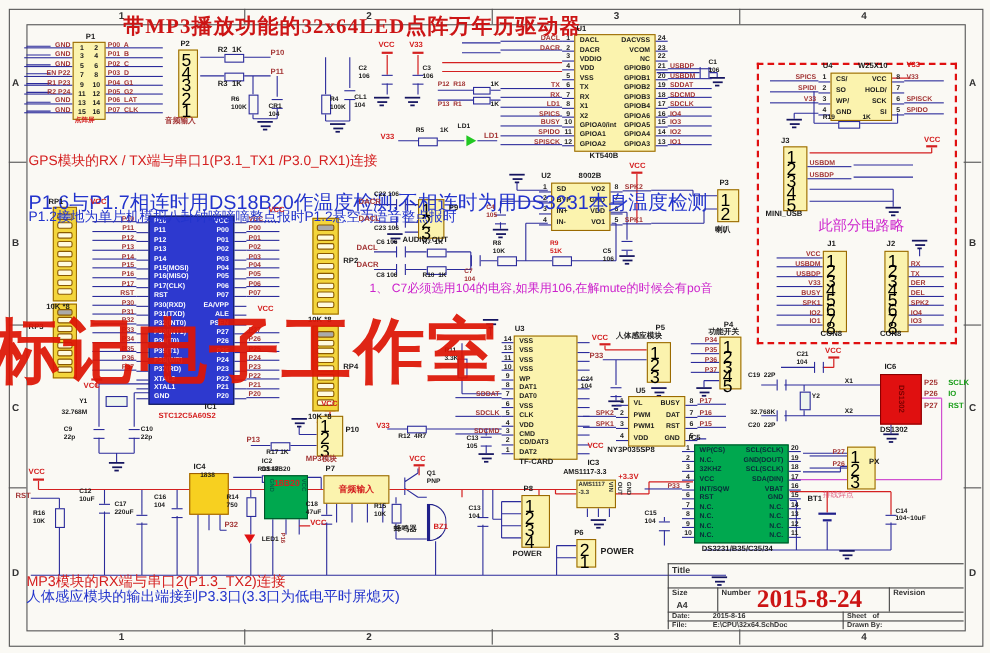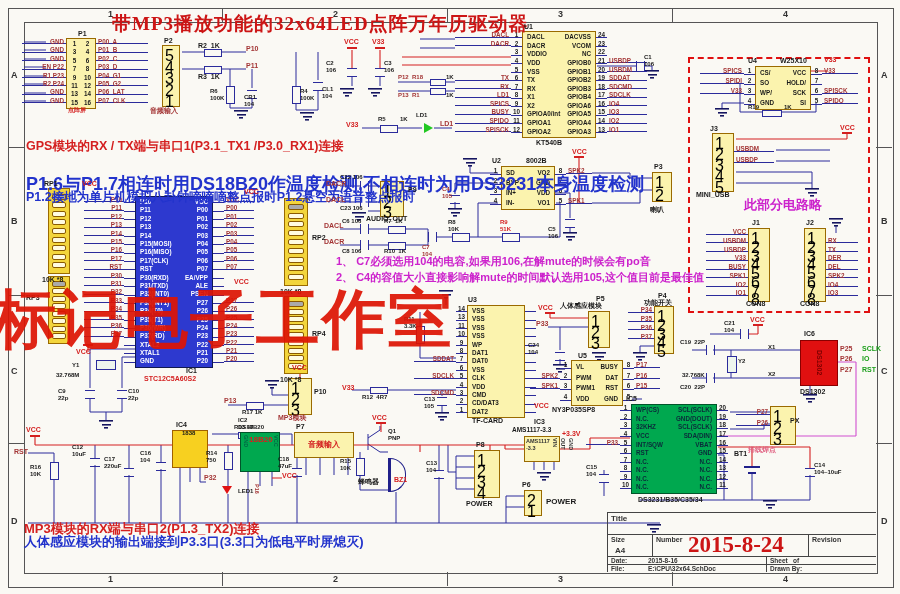--- a/index.html
+++ b/index.html
@@ -4,21 +4,21 @@
 <style>
   html,body{margin:0;padding:0}
   body{font-family:"Liberation Sans",sans-serif;background:#e8e8e8}
   #sheet{position:relative;width:900px;height:594px;background:#faf9f4;overflow:hidden}
   .b-outer,.b-inner{position:absolute;border:1.4px solid #555;z-index:1}
   .tick{position:absolute;background:#555;z-index:1}
   .zone{position:absolute;font-size:9px;color:#333;z-index:2;font-weight:bold}
   .lb{position:absolute;font-size:7px;font-weight:bold;line-height:1.2;white-space:pre;z-index:4;color:#1a1a1a}
   .r{color:#a33535}.R{color:#d42020}.b{color:#2233cc}.m{color:#cc22cc}
   .g{color:#1a9e1a}.p{color:#e06080}
-  .note{position:absolute;font-weight:bold;z-index:4;white-space:pre}
+  .note{position:absolute;font-weight:normal;z-index:4;white-space:pre}
   .sheet-title{position:absolute;left:112px;top:11px;font-size:19px;font-weight:bold;color:#cc1515;z-index:4;font-family:"Liberation Serif",serif;letter-spacing:1px}
   .wm{position:absolute;left:-8px;top:288px;font-size:64px;font-weight:bold;color:#dd1505;z-index:9;font-family:"Liberation Serif",serif;opacity:.93;letter-spacing:2px;line-height:1}
   
   [data-comp]{position:absolute;display:flex;align-items:flex-start;z-index:3}
   .col{display:flex;flex-direction:column}
   .col span{font-size:6.3px;font-weight:bold;line-height:1;display:flex;align-items:center;white-space:pre;color:#1a1a1a;box-sizing:border-box;padding:0 2px}
   .col.end span{justify-content:flex-end;text-align:right}
   .nets span{color:#a33535}
   .nets span:not(:empty){background:linear-gradient(#2b2b9b,#2b2b9b) 0 74%/100% 1px no-repeat}
   .nums{width:11px}.nums span{justify-content:center;color:#222;padding:0;
@@ -127,21 +127,20 @@
     <path fill="none" stroke="#d050d0" stroke-width="1.1" d="M838 362H856M856 362V436M856 436H720"></path>
   </svg>
 
   <b class="sheet-title">带MP3播放功能的32x64LED点阵万年历驱动器</b>
   <b class="wm">标记电子工作室</b>
 
   <b class="note R" style="left:26px;top:138px;font-size:12.5px">GPS模块的RX / TX端与串口1(P3.1_TX1 /P3.0_RX1)连接</b>
   <b class="note b" style="left:26px;top:172px;font-size:18px">P1.6与P1.7相连时用DS18B20作温度检测,不相连时为用DS3231本身温度检测</b>
   <b class="note b" style="left:26px;top:189px;font-size:12.5px">P1.2接地为单片机模拟八卦钟嘀嘀嘀整点报时P1.2悬空为语音整点报时</b>
   <b class="note m" style="left:336px;top:254px;font-size:11px">1、 C7必须选用104的电容,如果用106,在解mute的时候会有po音</b>
-  <b class="note m" style="left:336px;top:270px;font-size:11px">2、 C4的容值大小直接影响解mute的时间默认选用105,这个值目前是最佳值</b>
   <b class="note R" style="left:24px;top:520px;font-size:13px">MP3模块的RX端与串口2(P1.3_TX2)连接</b>
   <b class="note b" style="left:24px;top:533px;font-size:13px">人体感应模块的输出端接到P3.3口(3.3口为低电平时屏熄灭)</b>
   <b class="note m" style="left:744px;top:196px;font-size:13px">此部分电路略</b>
   <b class="note p" style="left:748px;top:445px;font-size:7px">排线焊点</b>
 
   <div data-comp="p1" style="left:22px;top:38px">
       <div class="col nets end" style="width: 44px;">
         <span style="height: 8.4px;">GND</span>
         <span style="height: 8.4px;">GND</span>
         <span style="height: 8.4px;">GND</span>

